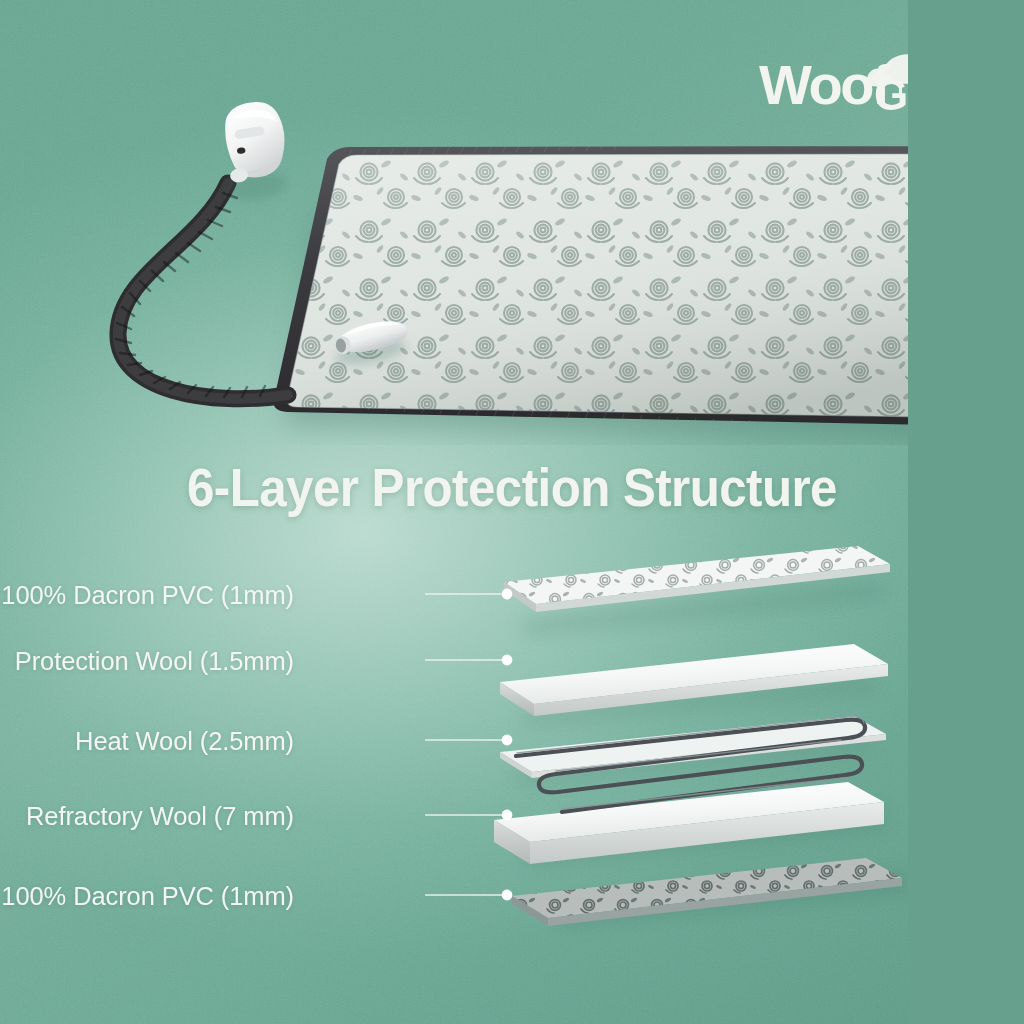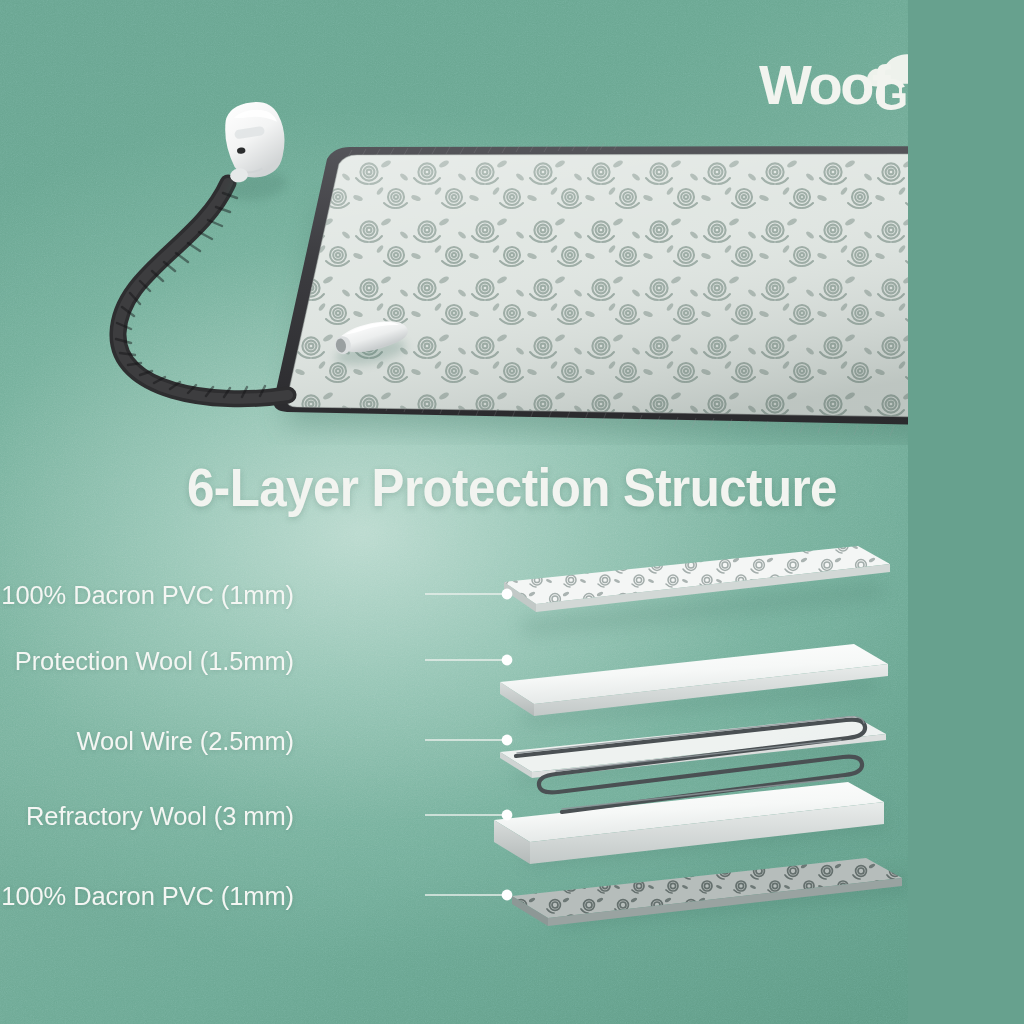--- a/index.html
+++ b/index.html
@@ -346,17 +346,17 @@
         <circle cx="507" cy="140" r="5.4"></circle>
         <circle cx="507" cy="220" r="5.4"></circle>
         <circle cx="507" cy="295" r="5.4"></circle>
         <circle cx="507" cy="375" r="5.4"></circle>
       </g>
     </svg>
   </div>
 
   <div class="lbl lbl-0">100% Dacron PVC (1mm)</div>
   <div class="lbl lbl-1">Protection Wool (1.5mm)</div>
-  <div class="lbl lbl-2">Wool Wire (2.5mm)</div>
-  <div class="lbl lbl-3">Refractory Wool (3 mm)</div>
+  <div class="lbl lbl-2">Heat Wool (2.5mm)</div>
+  <div class="lbl lbl-3">Refractory Wool (7 mm)</div>
   <div class="lbl lbl-4">100% Dacron PVC (1mm)</div>
 
 </div>
 
 </body></html>

